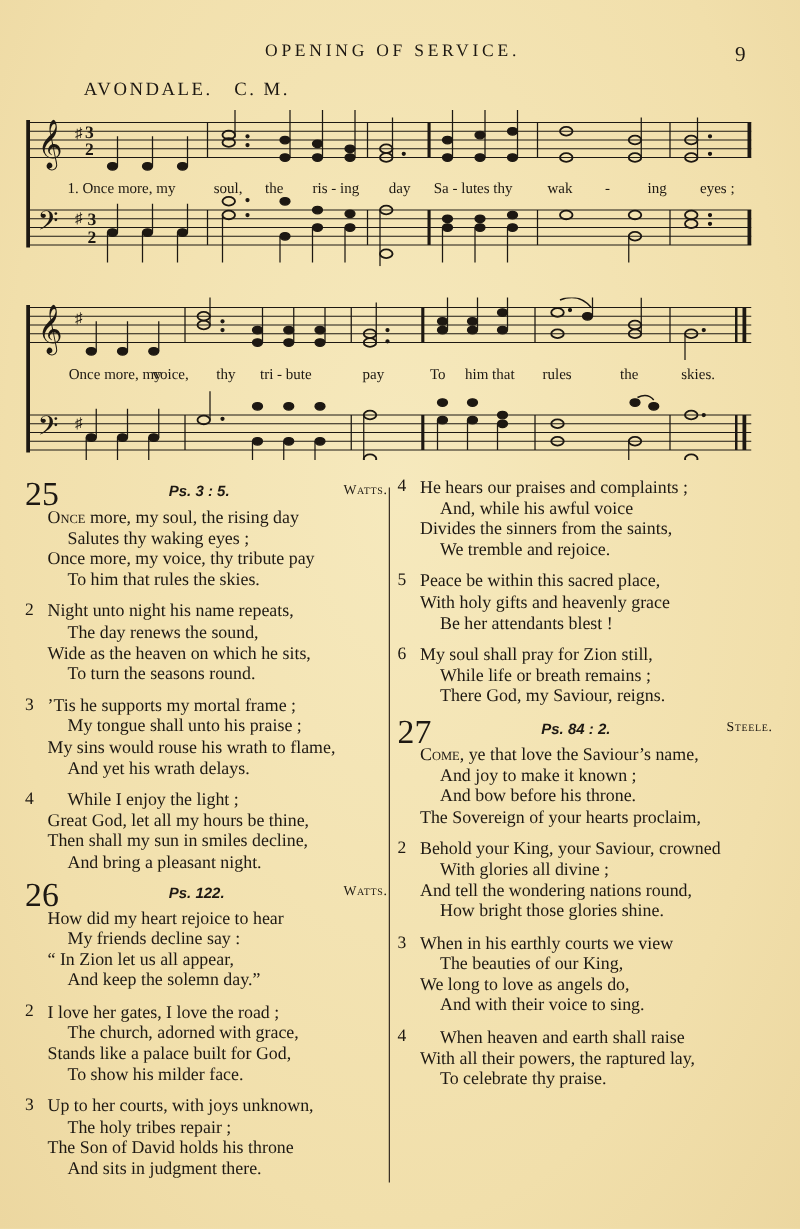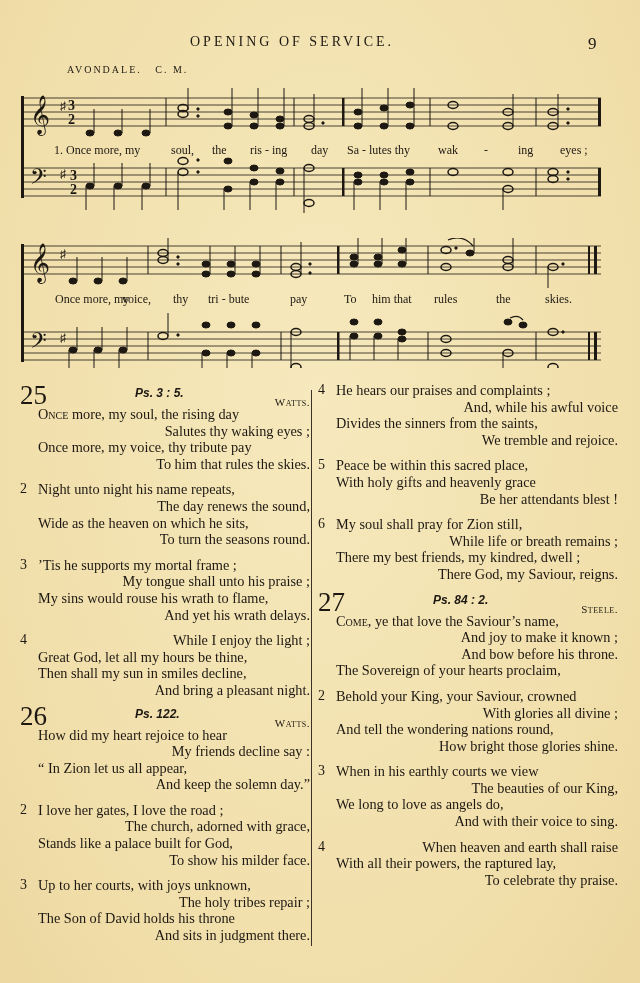--- a/index.html
+++ b/index.html
@@ -8,46 +8,46 @@
     background: #f3e4b3;
     background-image: radial-gradient(ellipse at 50% 40%, #f6e9bd 0%, #f1dfab 70%, #ecd7a0 100%);
     font-family: "Liberation Serif", "DejaVu Serif", serif;
     color: #1d1812;
     position: relative;
   }
   .running-head {
     position: absolute; top: 34px; left: 0; width: 640px;
     text-align: center; font-size: 14px; letter-spacing: 3px;
   }
-  .running-head .title { position: absolute; left: 190px; top: 0; text-align: center; }
+  .running-head .title { position: absolute; left: 212px; top: 0; text-align: center; }
   .running-head .pnum { position: absolute; left: 588px; top: 0; font-size: 17px; letter-spacing: 0; }
   .tune-title {
-    position: absolute; top: 64px; left: 67px; font-size: 10px; letter-spacing: 2px;
+    position: absolute; top: 64px; left: 67px; font-size: 15px; letter-spacing: 2px;
   }
   .system { position: absolute; left: 18px; width: 585px; }
   .system svg { display: block; }
   .lyric-line {
     position: absolute; left: 0; width: 585px; font-size: 12px; white-space: nowrap;
   }
   .lyric-line span { position: absolute; }
 
   .col { position: absolute; top: 382px; }
   .col-left { left: 20px; width: 290px; }
   .col-right { left: 318px; width: 300px; }
   .divider { position: absolute; left: 311px; top: 390px; width: 1px; height: 556px; background: #3b3126; }
 
   .hymn-head { position: relative; height: 24px; }
   .hymn-num { position: absolute; left: 0; top: -2px; font-size: 27px; }
   .hymn-ref { position: absolute; left: 115px; top: 4px; font-style: italic; font-weight: bold; font-size: 12px; font-family: Liberation Sans, sans-serif; }
-  .hymn-author { position: absolute; right: 0; top: 14px; font-size: 11px; font-variant: small-caps; letter-spacing: 0.5px; }
+  .hymn-author { position: absolute; right: 0; top: 4px; font-size: 11px; font-variant: small-caps; letter-spacing: 0.5px; }
 
   .stanza { position: relative; margin-bottom: 9px; }
   .stanza-num { position: absolute; left: 0; top: 0; font-size: 14px; }
   .line { font-size: 14.3px; line-height: 16.6px; white-space: nowrap; padding-left: 18px; }
-  .line.indent { padding-left: 34px; text-align: right; }
+  .line.indent { padding-left: 34px; }
   .sc { font-variant: small-caps; }
 </style>
 </head>
 <body>
 
 <div class="running-head">
   <span class="title">OPENING OF SERVICE.</span>
   <span class="pnum">9</span>
 </div>
 
@@ -421,21 +421,20 @@
   <div class="stanza">
     <span class="stanza-num">5</span>
     <div class="line">Peace be within this sacred place,</div>
     <div class="line">With holy gifts and heavenly grace</div>
     <div class="line indent">Be her attendants blest !</div>
   </div>
   <div class="stanza" style="margin-bottom:6px">
     <span class="stanza-num">6</span>
     <div class="line">My soul shall pray for Zion still,</div>
     <div class="line indent">While life or breath remains ;</div>
-    <div class="line">There my best friends, my kindred, dwell ;</div>
     <div class="line indent">There God, my Saviour, reigns.</div>
   </div>
 
   <div class="hymn-head">
     <span class="hymn-num">27</span>
     <span class="hymn-ref">Ps. 84 : 2.</span>
     <span class="hymn-author">Steele.</span>
   </div>
   <div class="stanza">
     <div class="line"><span class="sc">Come</span><span>, ye that love the Saviour’s name,</span></div>

